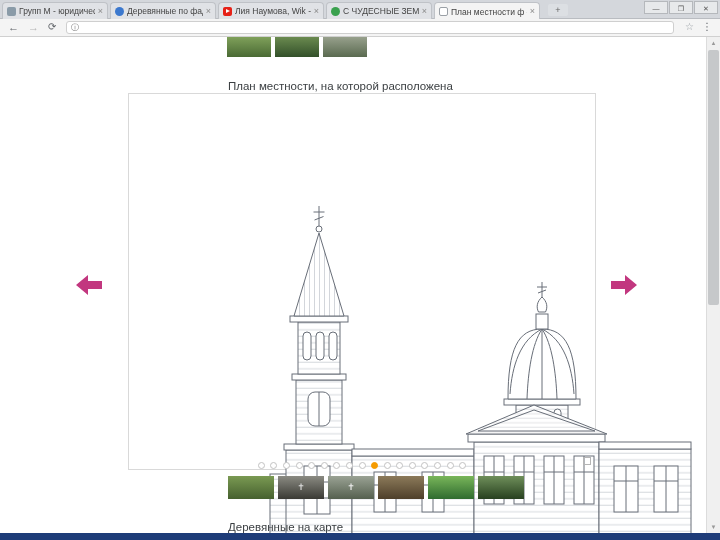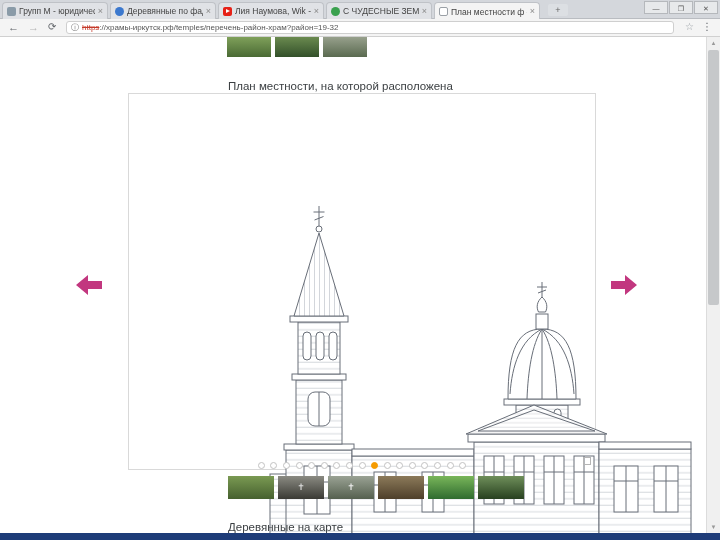--- a/index.html
+++ b/index.html
@@ -107,21 +107,20 @@
   <span class="winbtn">❐</span>
   <span class="winbtn">✕</span>
 </div>
 
 <div class="toolbar">
   <span class="navicon back">←</span>
   <span class="navicon fwd">→</span>
   <span class="navicon refresh">⟳</span>
   <div class="omnibox">
     <span class="info-ic">ⓘ</span>
-    <span class="url"><span class="scheme">https</span><span>://храмы-иркутск.рф/temples/перечень-район-храм?район=19-32</span></span>
   </div>
   <span class="star">☆</span>
   <span class="menu">⋮</span>
 </div>
 
 <div class="thumbs thumbs-top">
     <div class="thumb" style="background: linear-gradient(rgb(127, 160, 90), rgb(74, 106, 52));"></div>
     <div class="thumb" style="background: linear-gradient(rgb(106, 138, 79), rgb(51, 80, 42));"></div>
     <div class="thumb" style="background: linear-gradient(rgb(151, 160, 140), rgb(90, 106, 80));"></div>
   </div>

